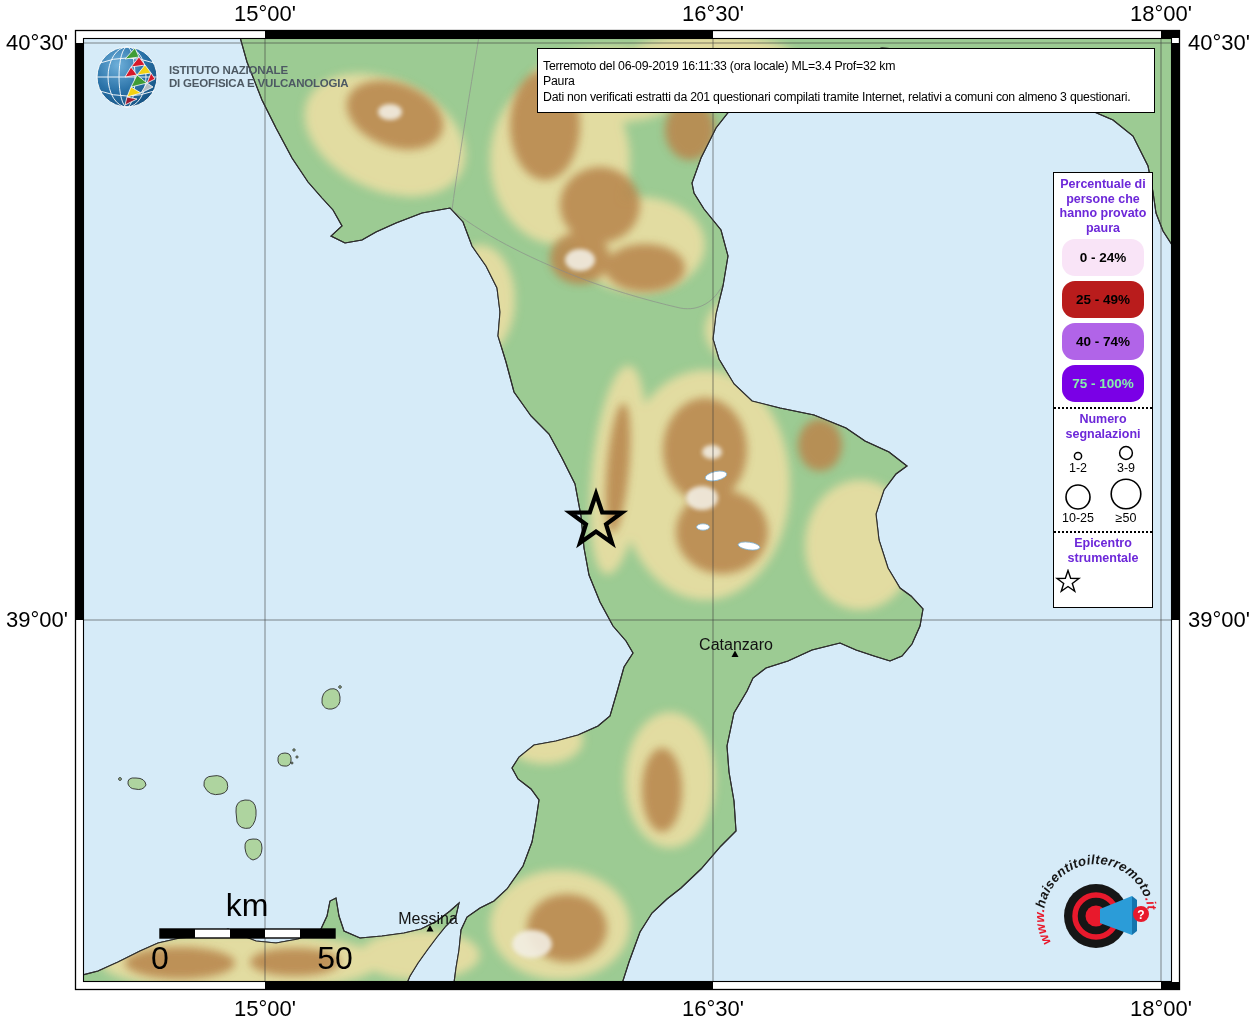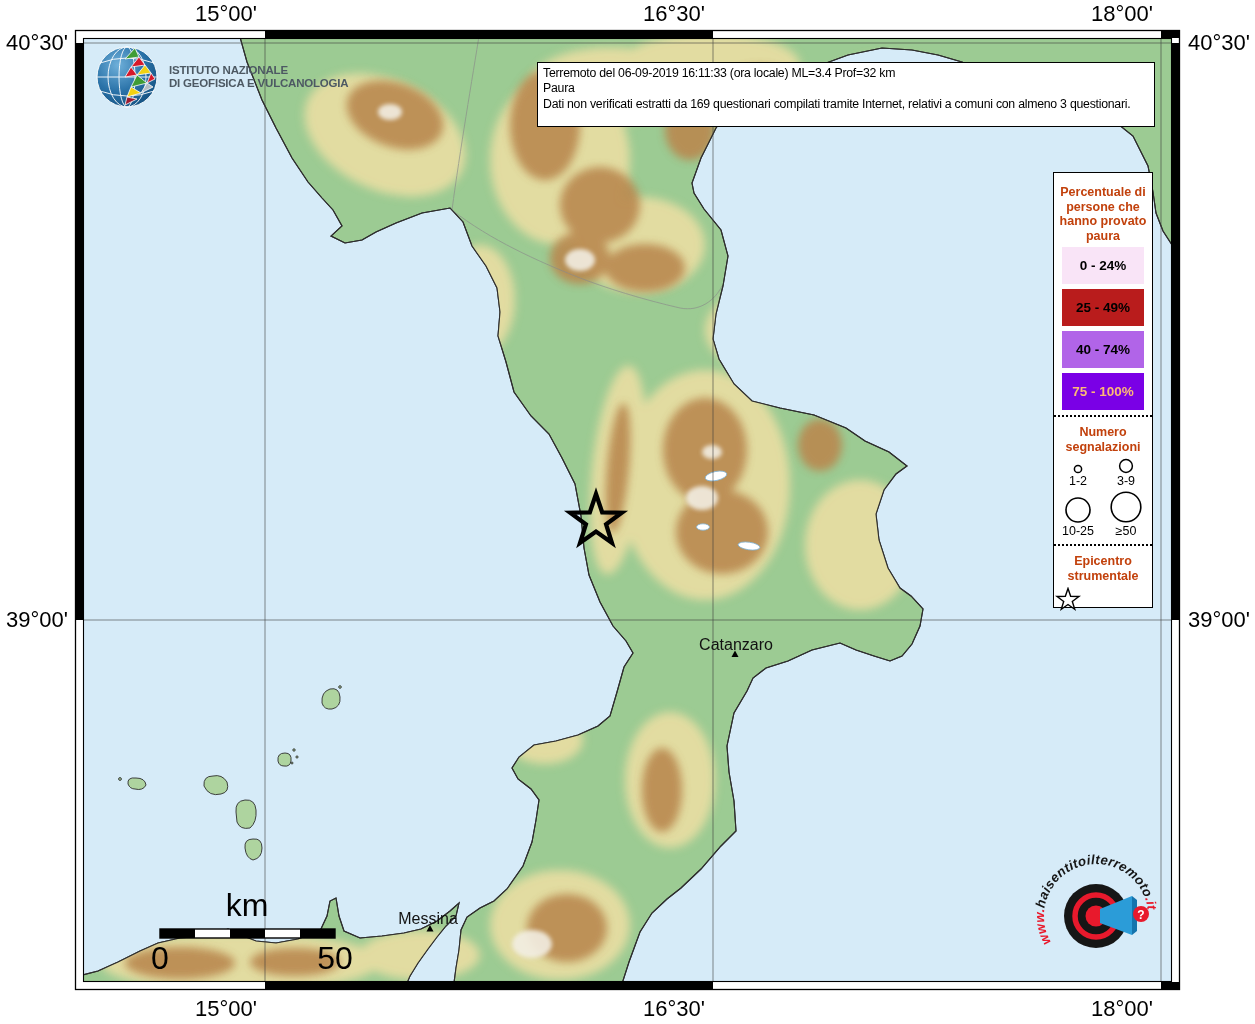--- a/index.html
+++ b/index.html
@@ -2,37 +2,37 @@
 <html><head>
 <meta charset="utf-8">
 <style>
   html,body{margin:0;padding:0;background:#ffffff;}
   #app{position:relative;width:1255px;height:1024px;background:#ffffff;overflow:hidden;
        font-family:"Liberation Sans",sans-serif;}
   #app svg{display:block;}
   .abs{position:absolute;}
   
   .coord{position:absolute;font-size:22px;color:#000;line-height:26px;white-space:nowrap;}
-  .coord.topbot{width:140px;text-align:left;}
+  .coord.topbot{width:140px;text-align:center;}
   .coord.left{width:68px;text-align:right;}
   .coord.right{width:90px;text-align:left;}
   
-  .title-box{position:absolute;left:537px;top:62px;width:618px;height:65px;box-sizing:border-box;
-             background:#fff;border:1px solid #000;padding:3px 5px;overflow:hidden;}
+  .title-box{position:absolute;left:537px;top:48px;width:618px;height:65px;box-sizing:border-box;
+             background:#fff;border:1px solid #000;padding:10px 5px;overflow:hidden;}
   .title-box .tl{font-size:12.3px;line-height:15.3px;letter-spacing:-0.25px;white-space:nowrap;color:#000;}
   
   .ingv{position:absolute;left:95px;top:45px;display:flex;align-items:center;}
   .ingv-text{margin-left:10px;color:#4d5963;font-weight:bold;font-size:11.5px;line-height:13.5px;
              letter-spacing:-0.2px;white-space:nowrap;}
   
   .legend{position:absolute;left:1053px;top:172px;width:100px;height:436px;box-sizing:border-box;
           background:#fff;border:1.3px solid #000;text-align:center;padding-top:4px;}
-  .leg-title{font-weight:bold;font-size:12.5px;line-height:14.5px;color:#c2410c;margin:8px 2px 4px 2px;}
+  .leg-title{font-weight:bold;font-size:12.5px;line-height:14.5px;color:#6d28d9;margin:0 2px 4px 2px;}
   .swatch{width:82px;height:37px;margin:4px auto 5px auto;display:flex;align-items:center;justify-content:center;
-          font-weight:bold;font-size:13.5px;}
+          font-weight:bold;font-size:13.5px;border-radius:13px;}
   .dots{border-top:2px dotted #000;margin:4px 0 3px 0;height:0;}
   .circ-grid{display:flex;flex-wrap:wrap;width:112px;margin:0 auto;}
   .circ-cell{width:48px;display:flex;flex-direction:column;align-items:center;justify-content:flex-end;}
   .circ-cell svg{margin-bottom:1px;}
   .circ-label{font-size:12.5px;color:#000;line-height:13px;margin-bottom:2px;}
   .leg-star{margin-top:3px;}
 </style>
 </head>
 <body>
 
@@ -185,21 +185,21 @@
   <div class="coord topbot" style="left:643px;top:996px;">16°30'</div>
   <div class="coord topbot" style="left:1091px;top:996px;">18°00'</div>
   <div class="coord left" style="left:0;top:30px;">40°30'</div>
   <div class="coord left" style="left:0;top:607px;">39°00'</div>
   <div class="coord right" style="left:1188px;top:30px;">40°30'</div>
   <div class="coord right" style="left:1188px;top:607px;">39°00'</div>
 
   <div class="title-box">
     <div class="tl">Terremoto del 06-09-2019 16:11:33 (ora locale) ML=3.4 Prof=32 km</div>
     <div class="tl">Paura</div>
-    <div class="tl">Dati non verificati estratti da 169 questionari compilati tramite Internet, relativi a comuni con almeno 3 questionari.</div>
+    <div class="tl">Dati non verificati estratti da 201 questionari compilati tramite Internet, relativi a comuni con almeno 3 questionari.</div>
   </div>
 
   <div class="ingv">
     <svg width="64" height="64" viewBox="0 0 64 64">
       <defs>
         <radialGradient id="globeGrad" cx="35%" cy="30%" r="80%">
           <stop offset="0%" stop-color="#6fb0da"></stop>
           <stop offset="55%" stop-color="#2a72a8"></stop>
           <stop offset="100%" stop-color="#134f7e"></stop>
         </radialGradient>
@@ -236,21 +236,21 @@
 
     <div class="swatch" style="background-color: rgb(249, 228, 247); color: rgb(0, 0, 0);">
       <span>0 - 24%</span>
     </div>
     <div class="swatch" style="background-color: #b91c1c; color: rgb(0, 0, 0);">
       <span>25 - 49%</span>
     </div>
     <div class="swatch" style="background-color: rgb(177, 100, 232); color: rgb(0, 0, 0);">
       <span>40 - 74%</span>
     </div>
-    <div class="swatch" style="background-color: rgb(122, 0, 230); color: #fdba74; justify-content: center;">
+    <div class="swatch" style="background-color: rgb(122, 0, 230); color: #86efac; justify-content: center;">
       <span>75 - 100%</span>
     </div>
 
     <div class="dots"></div>
     <div class="leg-title">Numero segnalazioni</div>
 
     <div class="circ-grid">
       <div class="circ-cell">
         <svg width="10" height="10">
           <circle cx="5" cy="5" r="3.6" fill="#fff" stroke="#000" stroke-width="1.5"></circle>

